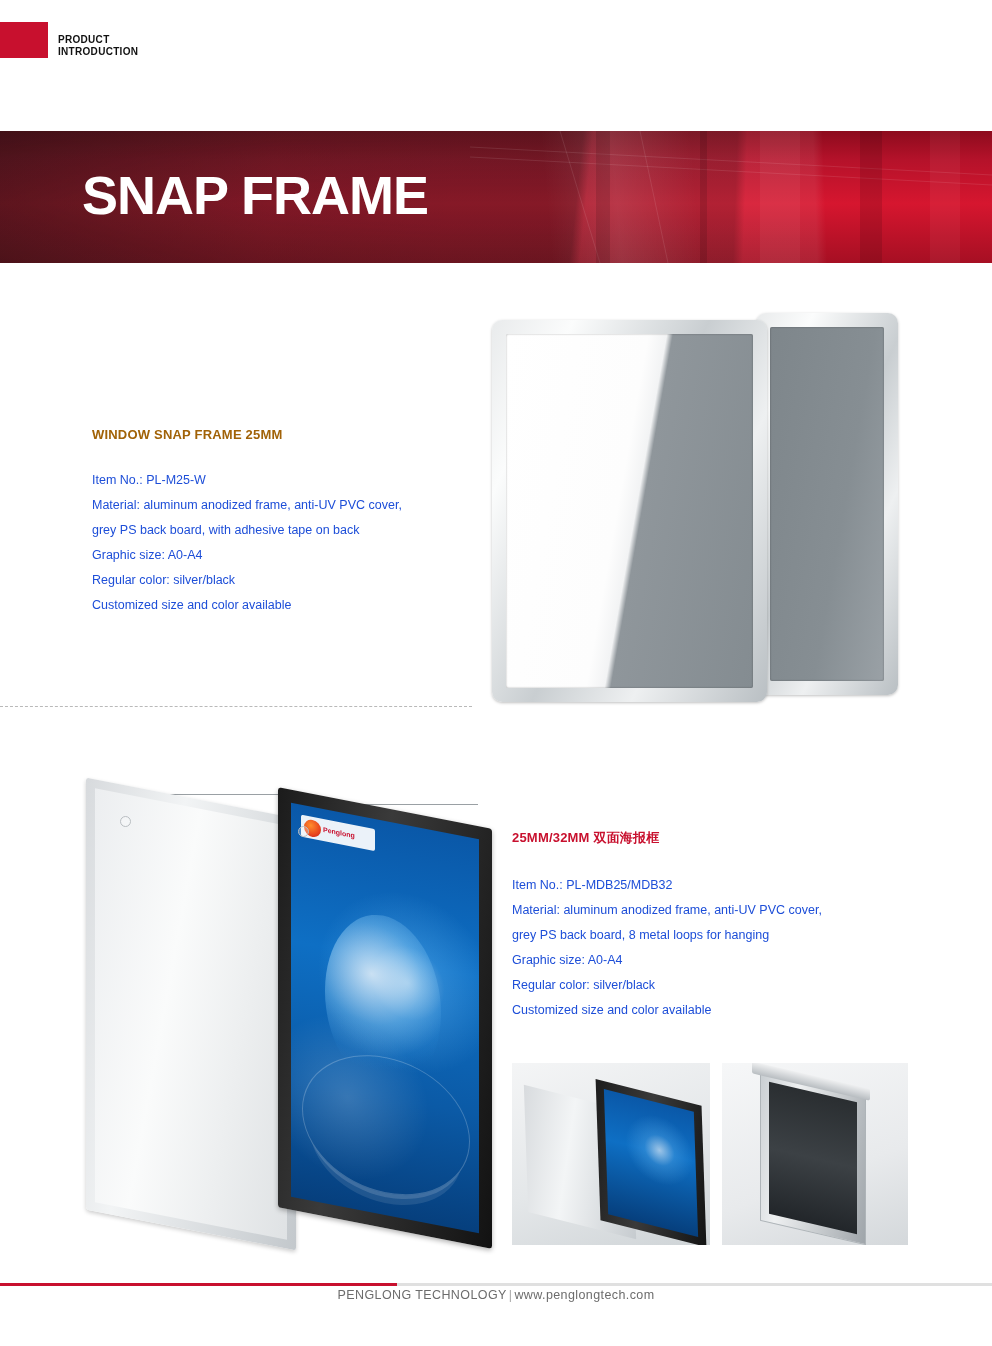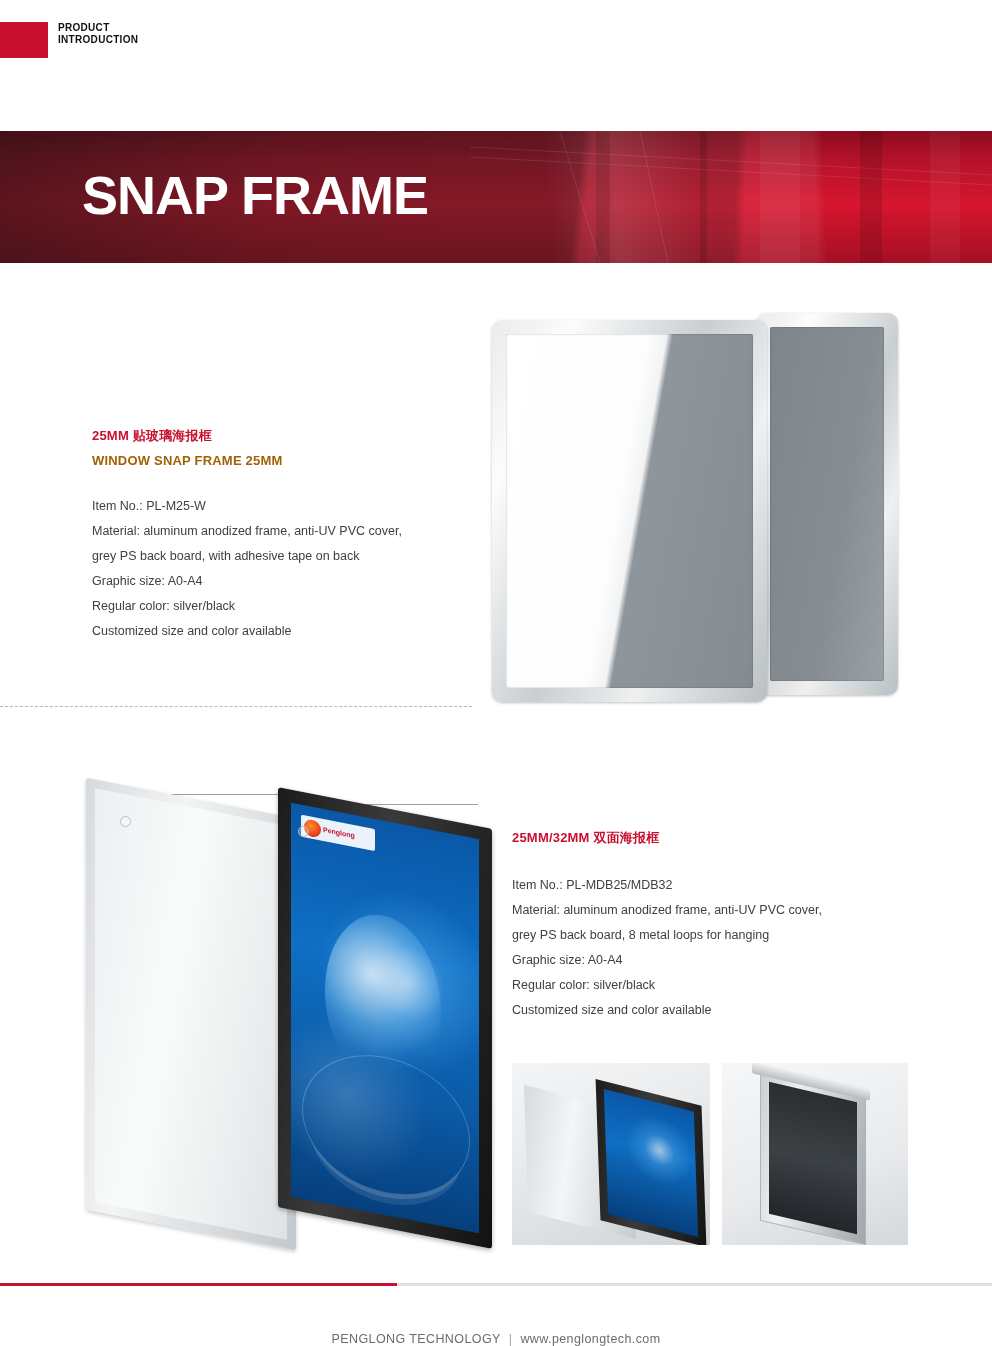--- a/index.html
+++ b/index.html
@@ -14,21 +14,21 @@
     overflow: hidden;
     position: relative;
   }
 
   
   .top-tag {
     position: absolute;
     top: 22px;
     left: 0;
     display: flex;
-    align-items: flex-start;
+    align-items: flex-end;
     height: 36px;
   }
   .top-tag-block {
     width: 48px;
     background: #c8102e;
     height: 36px;
   }
   .top-tag-text {
     padding-left: 10px;
     padding-right: 14px;
@@ -97,21 +97,21 @@
     color: #a16207;
     font-size: 13px;
     font-weight: bold;
     margin: 0;
     letter-spacing: 0.2px;
   }
   .spec-list {
     margin: 26px 0 0 0;
     padding: 0;
     list-style: none;
-    color: #404040;
+    color: #1d4ed8;
     font-size: 12.5px;
     line-height: 25px;
   }
   .spec-list li { white-space: normal; }
 
   
   .sec1-text {
     position: absolute;
     left: 92px;
     top: 427px;
@@ -341,23 +341,23 @@
     height: 3px;
     background: linear-gradient(90deg, #c8102e 0%, #c8102e 40%, #e0e0e0 40%, #e0e0e0 100%);
   }
   .footer {
     position: absolute;
     left: 0;
     top: 1288px;
     width: 992px;
     height: 58px;
     display: flex;
-    align-items: flex-end;
+    align-items: flex-start;
     justify-content: center;
-    gap: 8px;
+    gap: 2px;
     color: #6c6c6c;
     font-size: 12.5px;
     letter-spacing: 0.4px;
   }
   .footer-sep { color: #a9a9a9; }
 </style>
 </head>
 <body>
 
 <div class="top-tag">
@@ -384,21 +384,20 @@
     </g>
     <g fill="rgba(255,255,255,0.08)">
       <rect x="760" y="0" width="40" height="132"></rect>
       <rect x="930" y="0" width="30" height="132"></rect>
     </g>
   </svg>
   <div class="hero-title">SNAP FRAME</div>
 </div>
 
 <div class="sec1-text">
-  <p class="prod-title-cn">25MM 贴玻璃海报框</p>
   <p class="prod-title-en">WINDOW SNAP FRAME 25MM</p>
   <ul class="spec-list">
     <li>Item No.: PL-M25-W</li>
     <li>Material: aluminum anodized frame, anti-UV PVC cover,</li>
     <li>grey PS back board, with adhesive tape on back</li>
     <li>Graphic size: A0-A4</li>
     <li>Regular color: silver/black</li>
     <li>Customized size and color available</li>
   </ul>
 </div>

